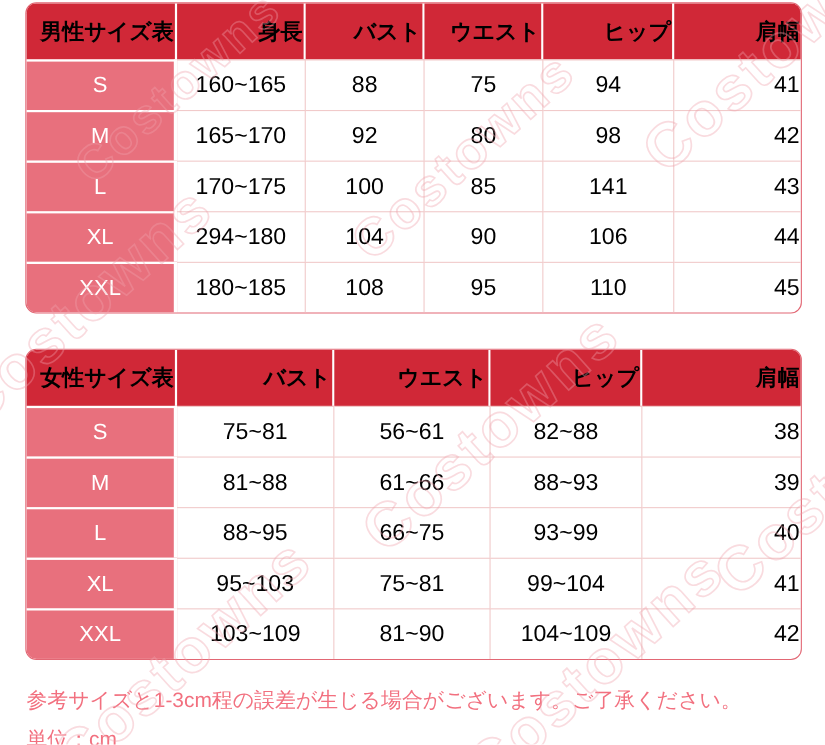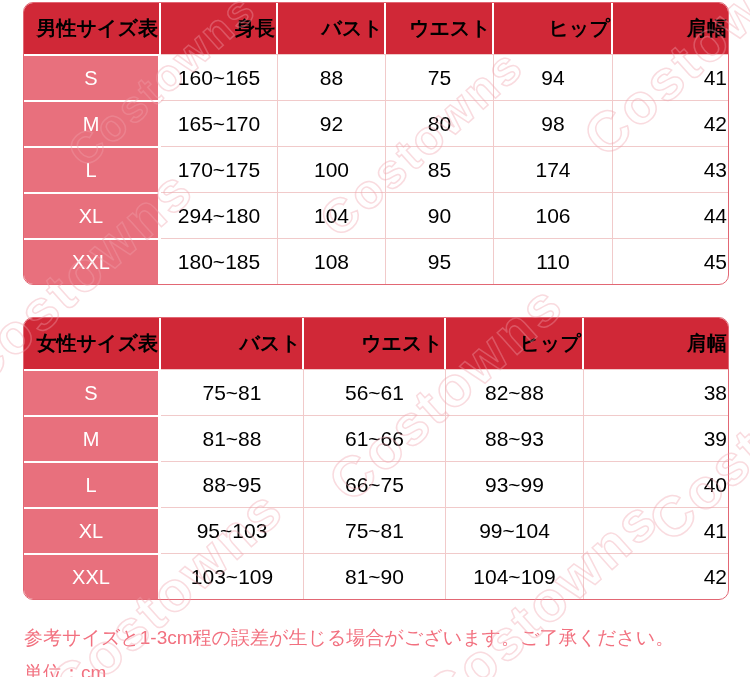--- a/index.html
+++ b/index.html
@@ -170,21 +170,21 @@
           <td class="val">92</td>
           <td class="val">80</td>
           <td class="val">98</td>
           <td class="val">42</td>
         </tr>
         <tr>
           <td class="lbl">L</td>
           <td class="val">170~175</td>
           <td class="val">100</td>
           <td class="val">85</td>
-          <td class="val">174</td>
+          <td class="val">141</td>
           <td class="val">43</td>
         </tr>
         <tr>
           <td class="lbl">XL</td>
           <td class="val">294~180</td>
           <td class="val">104</td>
           <td class="val">90</td>
           <td class="val">106</td>
           <td class="val">44</td>
         </tr>

